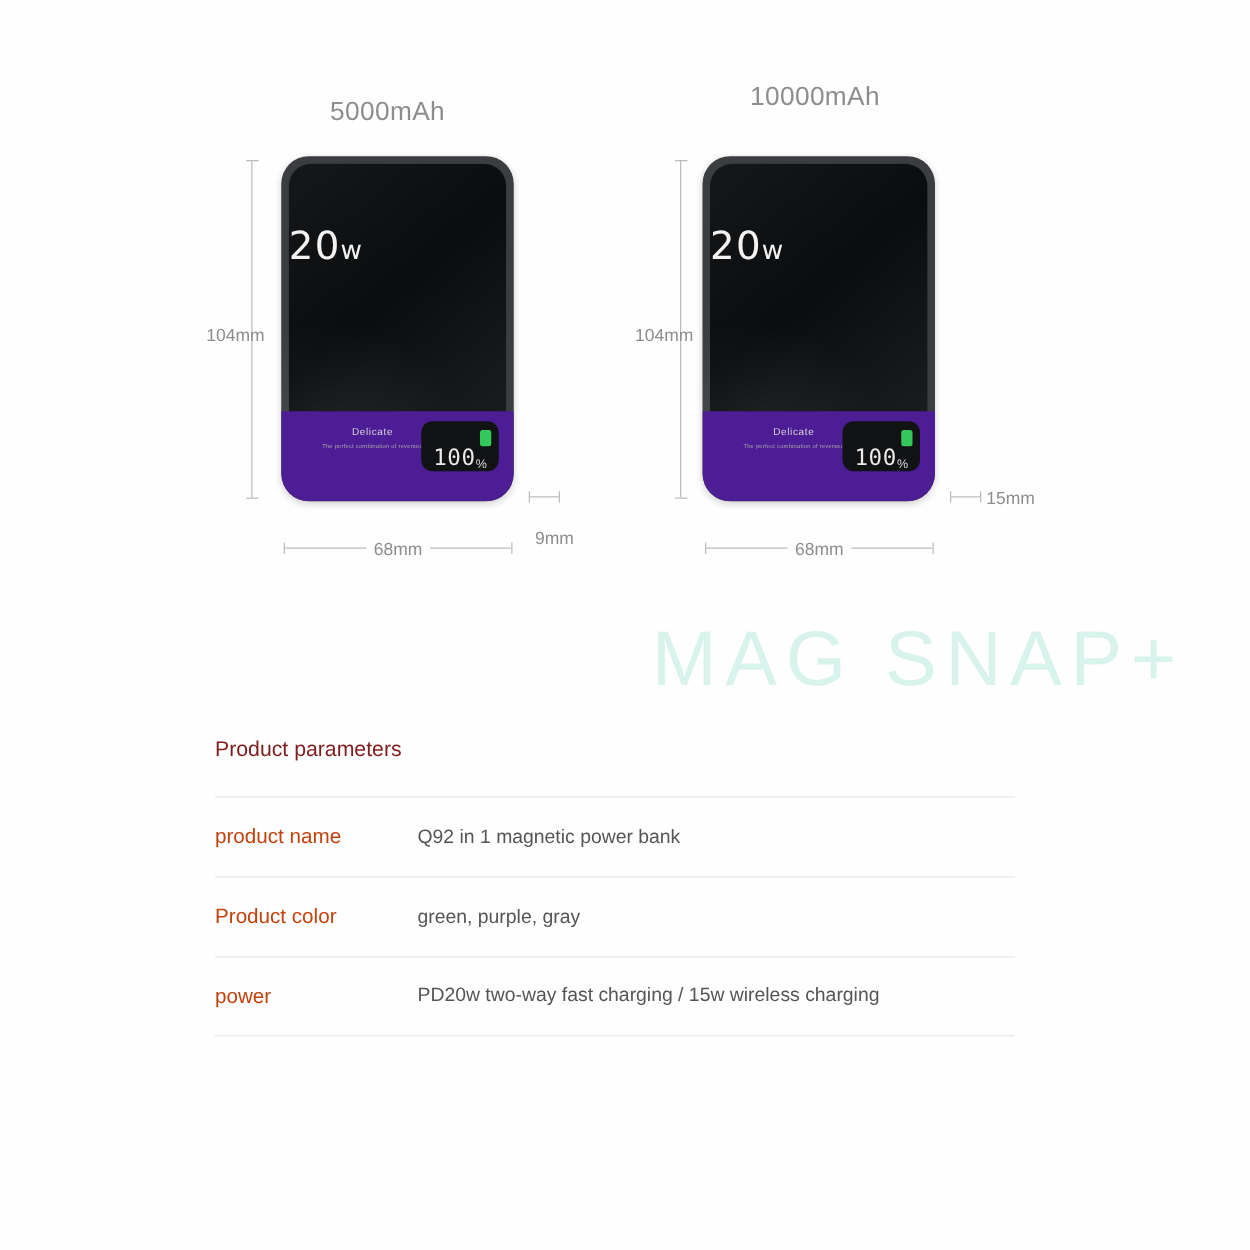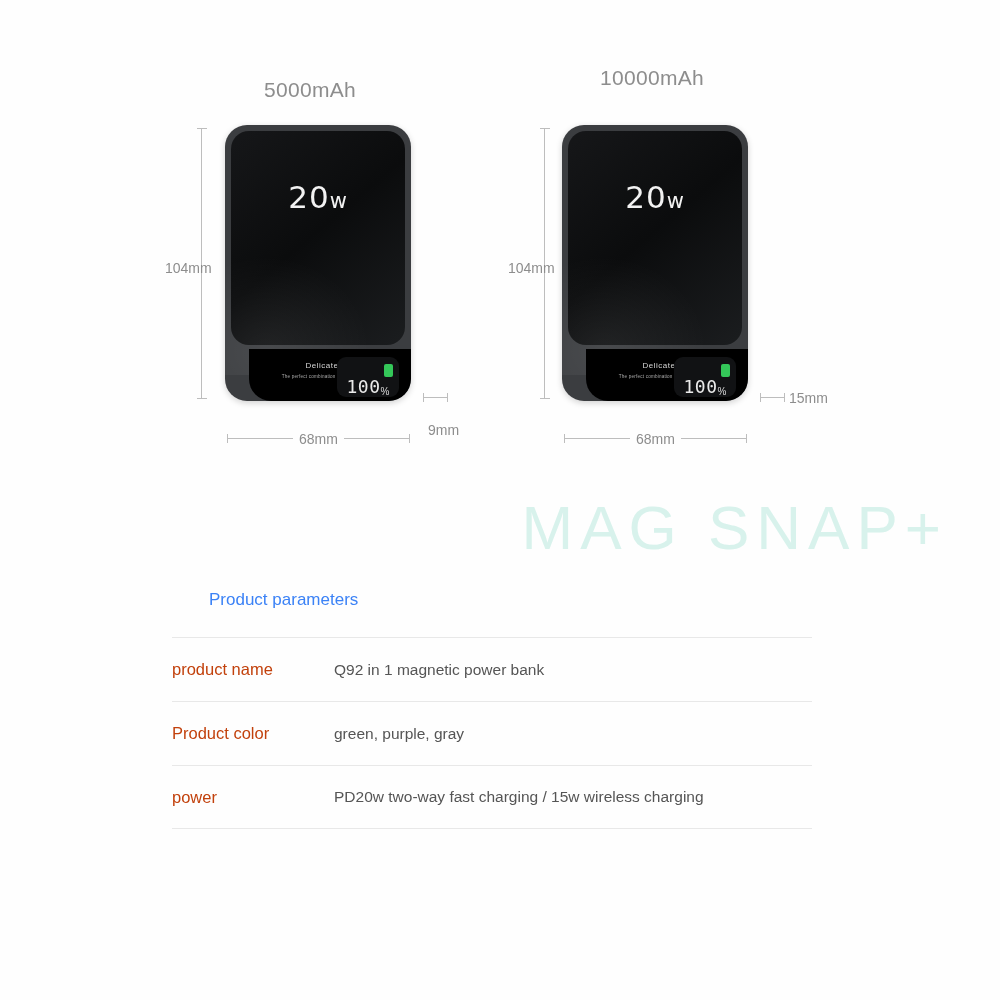--- a/index.html
+++ b/index.html
@@ -56,36 +56,34 @@
   }
   .screen-gloss {
     position: absolute;
     left: -10px; bottom: -30px;
     width: 150px; height: 120px;
     background: radial-gradient(ellipse at 30% 80%, rgba(255,255,255,.07), rgba(255,255,255,0) 70%);
   }
   .watt {
     position: absolute;
     top: 48px; left: 0; right: 0;
-    text-align: center;
     color: #f2f2f2;
     font-size: 31px;
     letter-spacing: 1px;
     font-family: "DejaVu Sans", sans-serif;
   }
   .watt span.unit { font-size: 21px; }
 
   .base {
     position: absolute;
     left: 0; right: 0; bottom: 0;
-    height: 52px;
-    background: #000000;
+    height: 72px;
+    background: #4c1d95;
     border-bottom-left-radius: 22px;
     border-bottom-right-radius: 22px;
-    margin-left: 24px;
   }
   .base-text {
     position: absolute;
     left: 18px; top: 12px;
     width: 110px;
     color: #cfcfcf;
   }
   .base-text .bt-title {
     font-size: 8px;
     letter-spacing: .5px;
@@ -158,24 +156,23 @@
   }
 
   
   .spec {
     position: absolute;
     left: 172px;
     top: 590px;
     width: 640px;
   }
   .spec-title {
-    color: #3b82f6;
+    color: #7f1d1d;
     font-size: 17px;
     padding-bottom: 27px;
-    margin-left: 37px;
   }
   .spec-row {
     display: flex;
     align-items: center;
     height: 64px;
     border-top: 1px solid #e8e8e8;
   }
   .spec-row:last-child { border-bottom: 1px solid #e8e8e8; align-items: center; }
   .spec-key {
     width: 162px;

